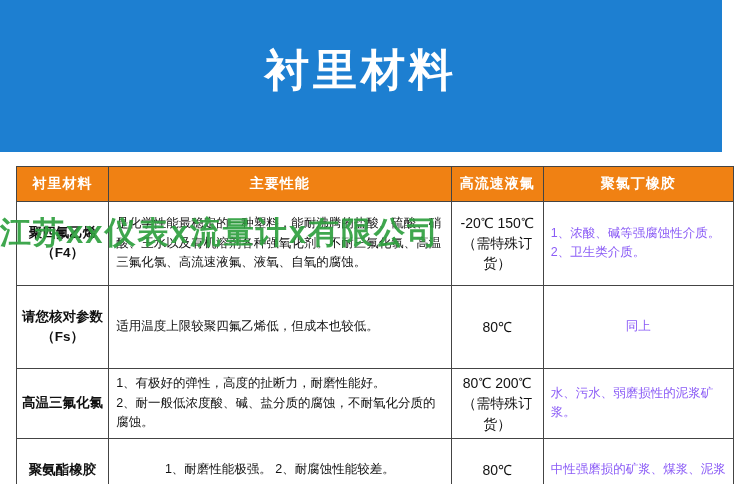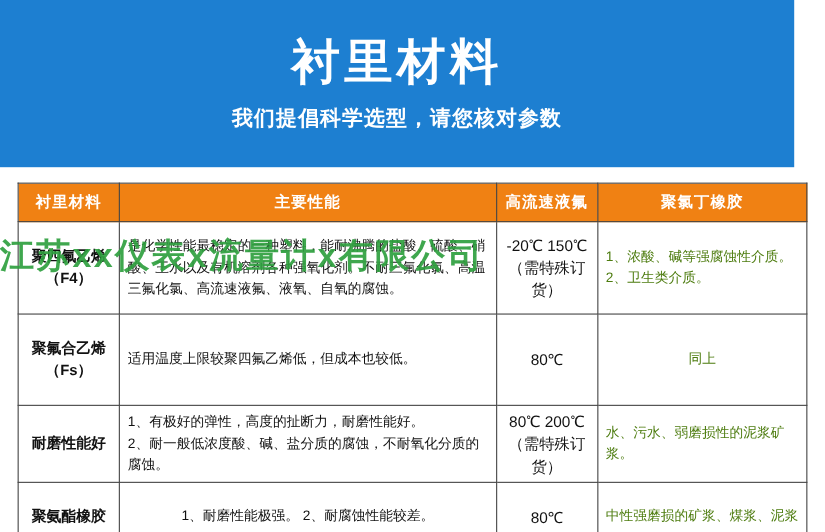--- a/index.html
+++ b/index.html
@@ -82,21 +82,21 @@
   }
   td.c-temp {
     text-align: center;
     font-size: 14px;
     color: #111111;
     line-height: 1.45;
     padding: 4px 2px;
   }
   td.c-use {
     font-size: 12.5px;
-    color: #4d7c0f;
+    color: #8b5cf6;
     line-height: 1.55;
     padding: 5px 7px;
   }
   td.c-use.center {
     text-align: center;
   }
   .col-1 { width: 92px; }
   .col-2 { width: 342px; }
   .col-3 { width: 92px; }
   .col-4 { width: 190px; }
@@ -115,21 +115,20 @@
     white-space: nowrap;
   }
 </style>
 </head>
 <body>
 
 <div class="page">
 
   <div class="header">
     <div class="header-title">衬里材料</div>
-    <div class="header-subtitle">我们提倡科学选型，请您核对参数</div>
   </div>
 
   <div class="table-wrap">
     <table class="spec">
       <colgroup>
         <col class="col-1">
         <col class="col-2">
         <col class="col-3">
         <col class="col-4">
       </colgroup>
@@ -142,27 +141,27 @@
         </tr>
       </thead>
       <tbody>
         <tr>
           <td class="c-name">聚四氟乙烯（F4）</td>
           <td class="c-perf">是化学性能最稳定的一种塑料，能耐沸腾的盐酸、硫酸、硝酸、王水以及有机溶剂各种强氧化剂。不耐三氟化氯、高温三氟化氯、高流速液氟、液氧、自氧的腐蚀。</td>
           <td class="c-temp">-20℃ 150℃（需特殊订货）</td>
           <td class="c-use">1、浓酸、碱等强腐蚀性介质。2、卫生类介质。</td>
         </tr>
         <tr>
-          <td class="c-name">聚氟合乙烯（Fs）</td>
+          <td class="c-name">请您核对参数（Fs）</td>
           <td class="c-perf">适用温度上限较聚四氟乙烯低，但成本也较低。</td>
           <td class="c-temp">80℃</td>
           <td class="c-use center">同上</td>
         </tr>
         <tr>
-          <td class="c-name">耐磨性能好</td>
+          <td class="c-name">高温三氟化氯</td>
           <td class="c-perf" style="white-space: pre-line;">1、有极好的弹性，高度的扯断力，耐磨性能好。
 2、耐一般低浓度酸、碱、盐分质的腐蚀，不耐氧化分质的腐蚀。</td>
           <td class="c-temp">80℃ 200℃（需特殊订货）</td>
           <td class="c-use">水、污水、弱磨损性的泥浆矿浆。</td>
         </tr>
         <tr>
           <td class="c-name">聚氨酯橡胶</td>
           <td class="c-perf center">1、耐磨性能极强。  2、耐腐蚀性能较差。</td>
           <td class="c-temp">80℃</td>
           <td class="c-use">中性强磨损的矿浆、煤浆、泥浆</td>

